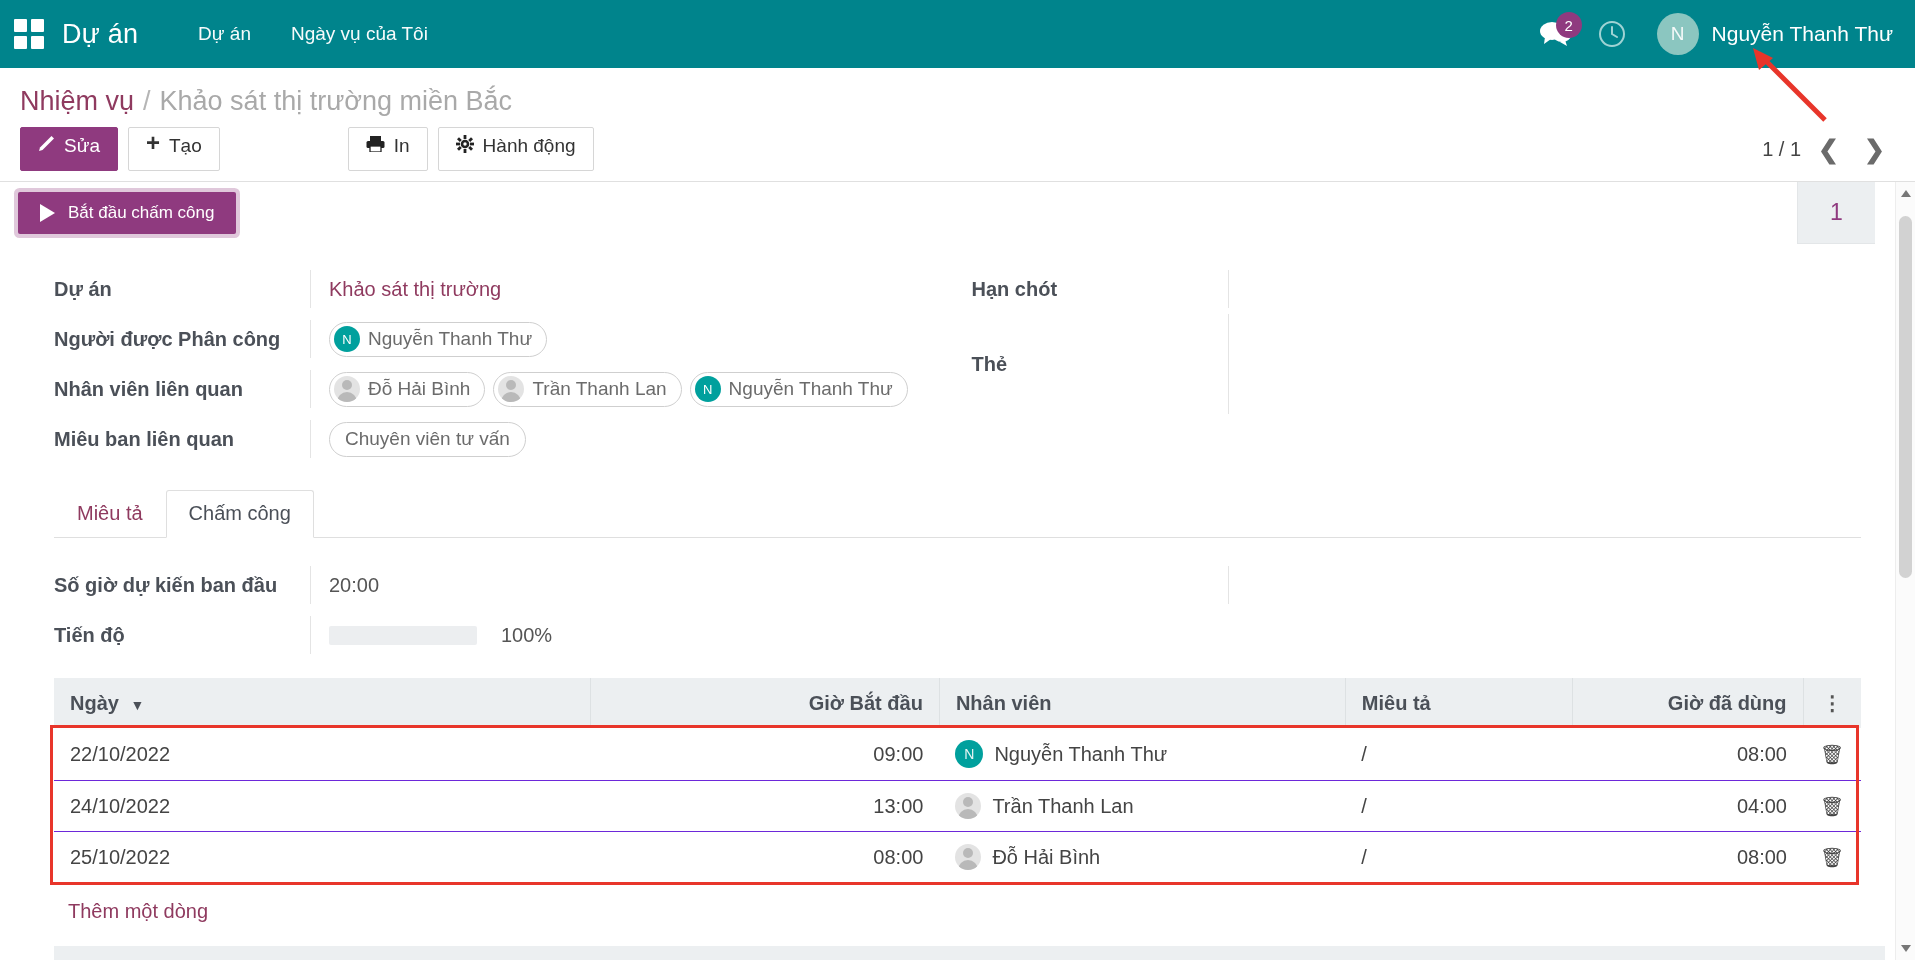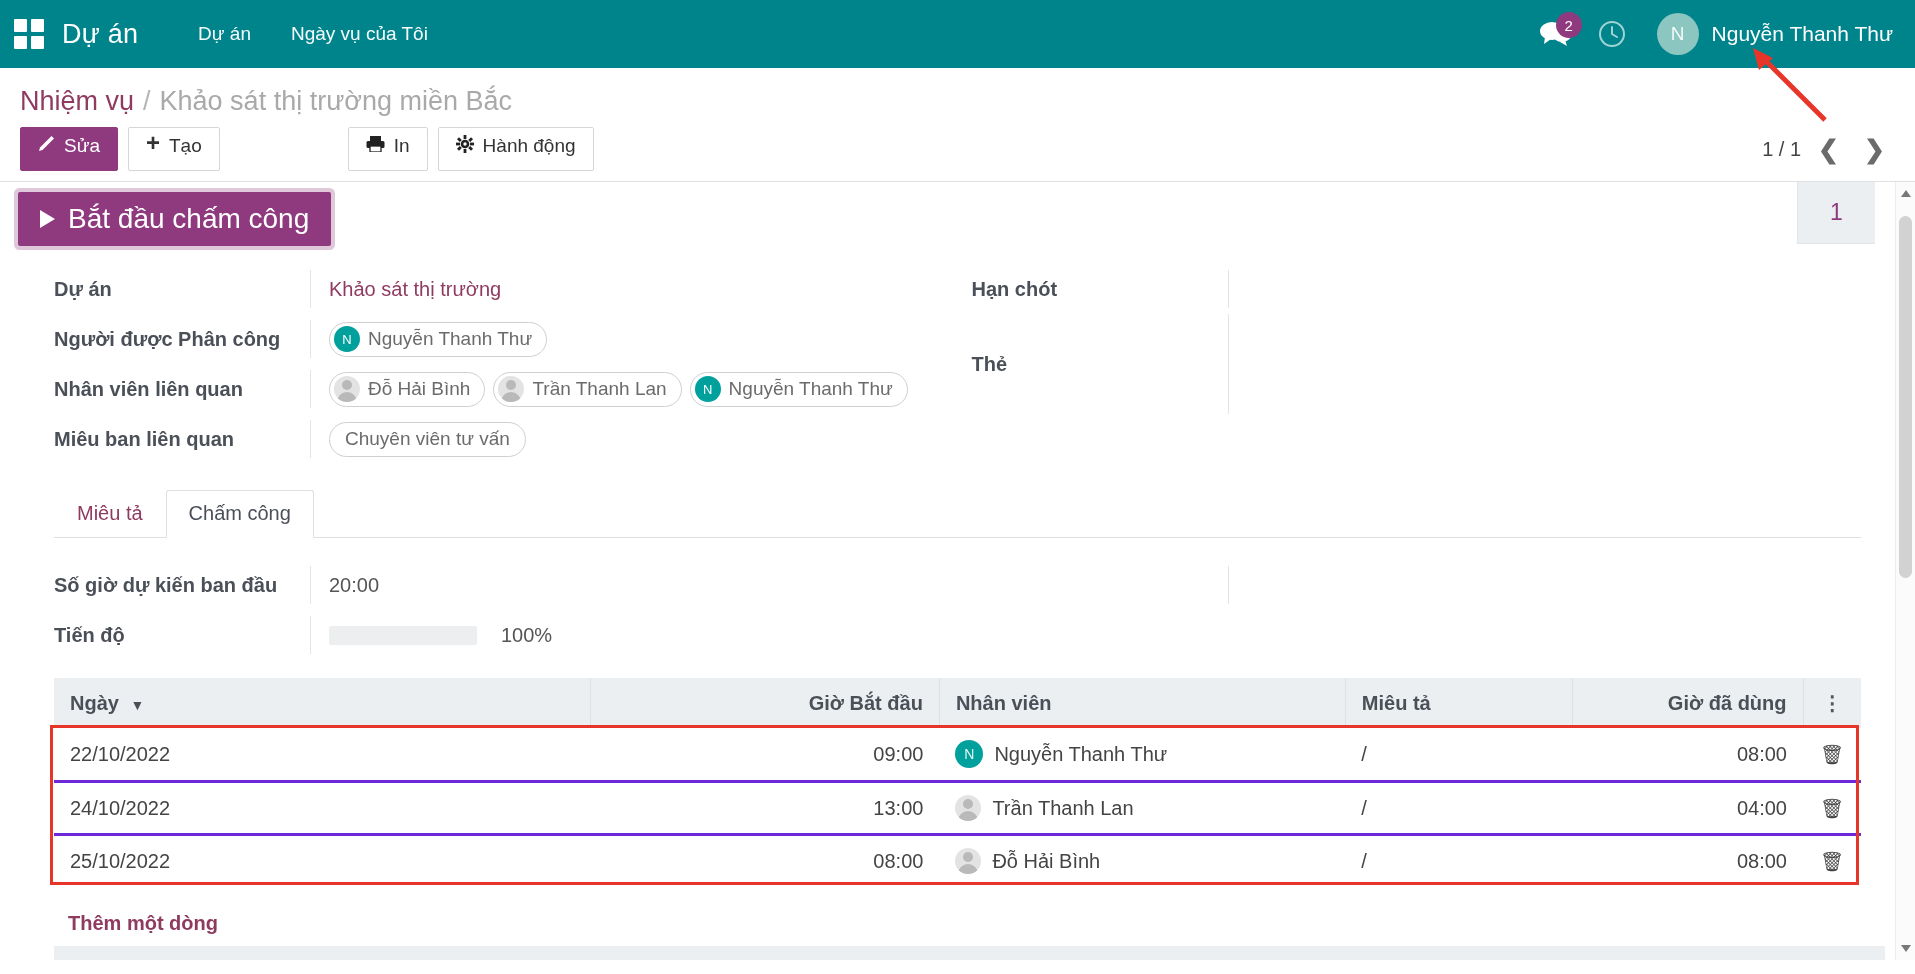--- a/index.html
+++ b/index.html
@@ -154,21 +154,21 @@
   }
   .statusbtn-row {
     padding: 10px 0 0 18px;
     position: relative;
     height: 72px;
   }
   .start-btn {
     background: #8f3a7f;
     color: #fff;
     border: none;
-    font-size: 28px;
+    font-size: 17px;
     padding: 11px 22px;
     display: inline-flex;
     align-items: center;
     gap: 13px;
     cursor: pointer;
     box-shadow: 0 0 0 4px rgba(143,58,127,0.28);
     border-radius: 2px;
   }
   .start-btn .tri {
     width: 0; height: 0;
@@ -332,21 +332,21 @@
     font-weight: bold;
     padding: 13px 16px;
     border-right: 1px solid #dde1e3;
     text-align: left;
     white-space: nowrap;
   }
   table.o2m thead th.num { text-align: right; }
   table.o2m thead th.opt { width: 40px; text-align: center; border-right: none; color:#555;}
   table.o2m tbody td {
     padding: 12px 16px;
-    border-bottom: 3px solid #6d28d9;
+    border-bottom: 1px solid #6d28d9;
     color: #444;
     background: #fff;
   }
   table.o2m tbody tr:last-child td { border-bottom: none; }
   td.num { text-align: right; white-space: nowrap; }
   td.emp { white-space: nowrap; }
   .emp-inner { display: flex; align-items: center; gap: 11px; }
   .emp-av {
     width: 28px; height: 28px; border-radius: 50%;
     background: #00a09d; color: #e7f5f4;
@@ -361,25 +361,24 @@
   .red-outline {
     position: absolute;
     left: -4px; right: 2px;
     top: -3px;
     height: 136px;
     border: 3px solid #e8352a;
     pointer-events: none;
     z-index: 5;
   }
   .addline {
-    padding: 26px 0 0 14px;
+    padding: 18px 0 0 14px;
     color: #8f3a5f;
     font-size: 20px;
     cursor: pointer;
-    font-weight: bold;
   }
   .bottom-strip {
     position: absolute;
     left: 54px; right: 30px; bottom: 0;
     height: 14px;
     background: #eceff1;
   }
 
   
   .red-arrow { position: absolute; top: 48px; right: 78px; z-index: 30; }

